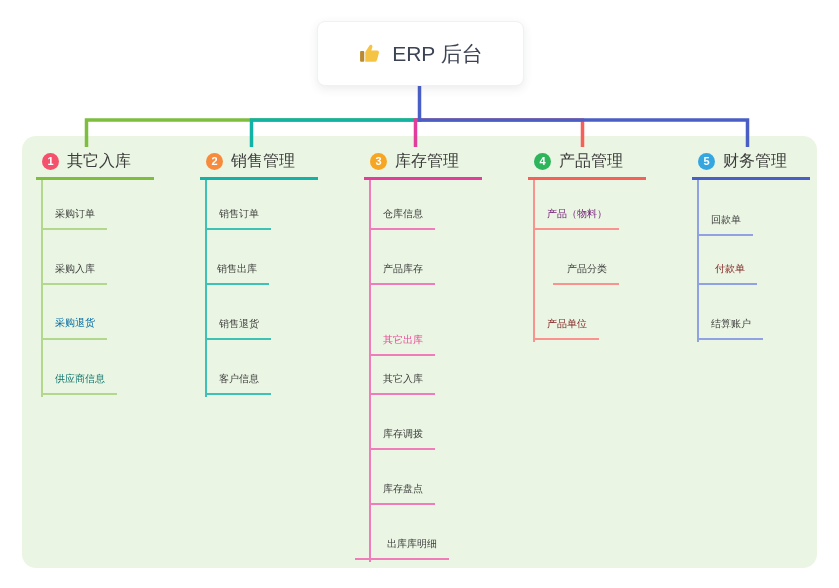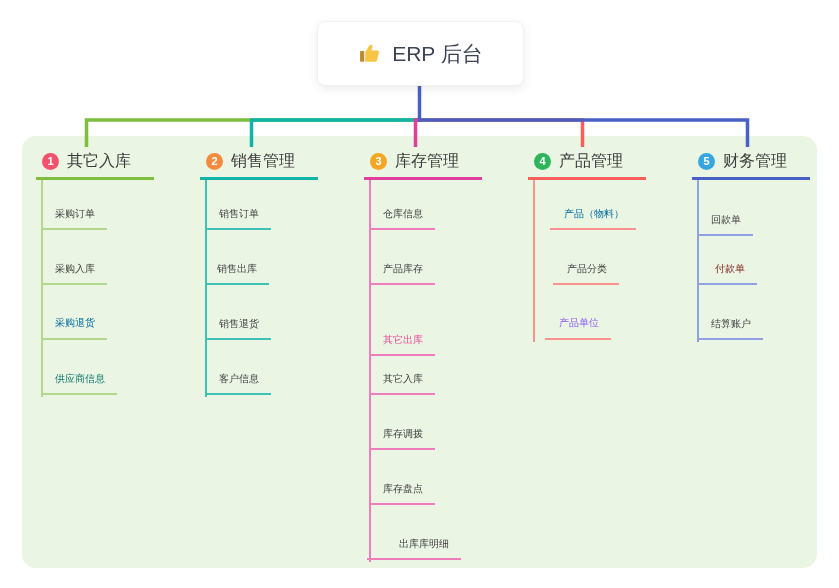--- a/index.html
+++ b/index.html
@@ -78,29 +78,29 @@
         <span class="badge" style="background: rgb(246, 166, 35);">3</span>
         <span>库存管理</span>
       </div>
       <div class="trunk" style="left: 369px; top: 180px; height: 382px; background: rgb(240, 124, 188);"></div>
       <div class="child" style="left: 369px; top: 206px; border-bottom-color: rgb(240, 124, 188); color: rgb(64, 64, 64); text-align: right;">仓库信息</div>
       <div class="child" style="left: 369px; top: 261px; border-bottom-color: rgb(240, 124, 188); color: rgb(64, 64, 64);">产品库存</div>
       <div class="child" style="left: 369px; top: 332px; border-bottom-color: rgb(240, 124, 188); color: #ec4899; font-family: Liberation Serif, serif;">其它出库</div>
       <div class="child" style="left: 369px; top: 371px; border-bottom-color: rgb(240, 124, 188); color: rgb(64, 64, 64);">其它入库</div>
       <div class="child" style="left: 369px; top: 426px; border-bottom-color: rgb(240, 124, 188); color: rgb(64, 64, 64);">库存调拨</div>
       <div class="child" style="left: 369px; top: 481px; border-bottom-color: rgb(240, 124, 188); color: rgb(64, 64, 64);">库存盘点</div>
-      <div class="child" style="left: 367px; top: 536px; border-bottom-color: rgb(240, 124, 188); color: rgb(64, 64, 64); padding-left: 32px;">出库库明细</div>
+      <div class="child" style="left: 355px; top: 536px; border-bottom-color: rgb(240, 124, 188); color: rgb(64, 64, 64); padding-left: 32px;">出库库明细</div>
       <div class="hdr" style="left: 528px; top: 148px; border-bottom-color: rgb(247, 95, 89);">
         <span class="badge" style="background: rgb(46, 180, 91);">4</span>
         <span>产品管理</span>
       </div>
       <div class="trunk" style="left: 533px; top: 180px; height: 162px; background: rgb(250, 147, 143);"></div>
-      <div class="child" style="left: 550px; top: 206px; border-bottom-color: rgb(250, 147, 143); color: #0369a1;">产品（物料）</div>
+      <div class="child" style="left: 533px; top: 206px; border-bottom-color: rgb(250, 147, 143); color: #701a75;">产品（物料）</div>
       <div class="child" style="left: 533px; top: 261px; border-bottom-color: rgb(250, 147, 143); color: rgb(64, 64, 64); margin-left: 20px;">产品分类</div>
-      <div class="child" style="left: 545px; top: 316px; border-bottom-color: rgb(250, 147, 143); color: #8b5cf6; font-family: Liberation Mono, monospace;">产品单位</div>
+      <div class="child" style="left: 533px; top: 316px; border-bottom-color: rgb(250, 147, 143); color: #7f1d1d;">产品单位</div>
       <div class="hdr" style="left: 692px; top: 148px; border-bottom-color: rgb(74, 95, 198);">
         <span class="badge" style="background: rgb(54, 166, 225);">5</span>
         <span>财务管理</span>
       </div>
       <div class="trunk" style="left: 697px; top: 180px; height: 162px; background: rgb(145, 162, 228);"></div>
       <div class="child" style="left: 697px; top: 212px; border-bottom-color: rgb(145, 162, 228); color: rgb(64, 64, 64);">回款单</div>
       <div class="child" style="left: 697px; top: 261px; border-bottom-color: rgb(145, 162, 228); color: #7f1d1d; padding-left: 18px;">付款单</div>
       <div class="child" style="left: 697px; top: 316px; border-bottom-color: rgb(145, 162, 228); color: rgb(64, 64, 64);">结算账户</div>
     </div>
 </div>

